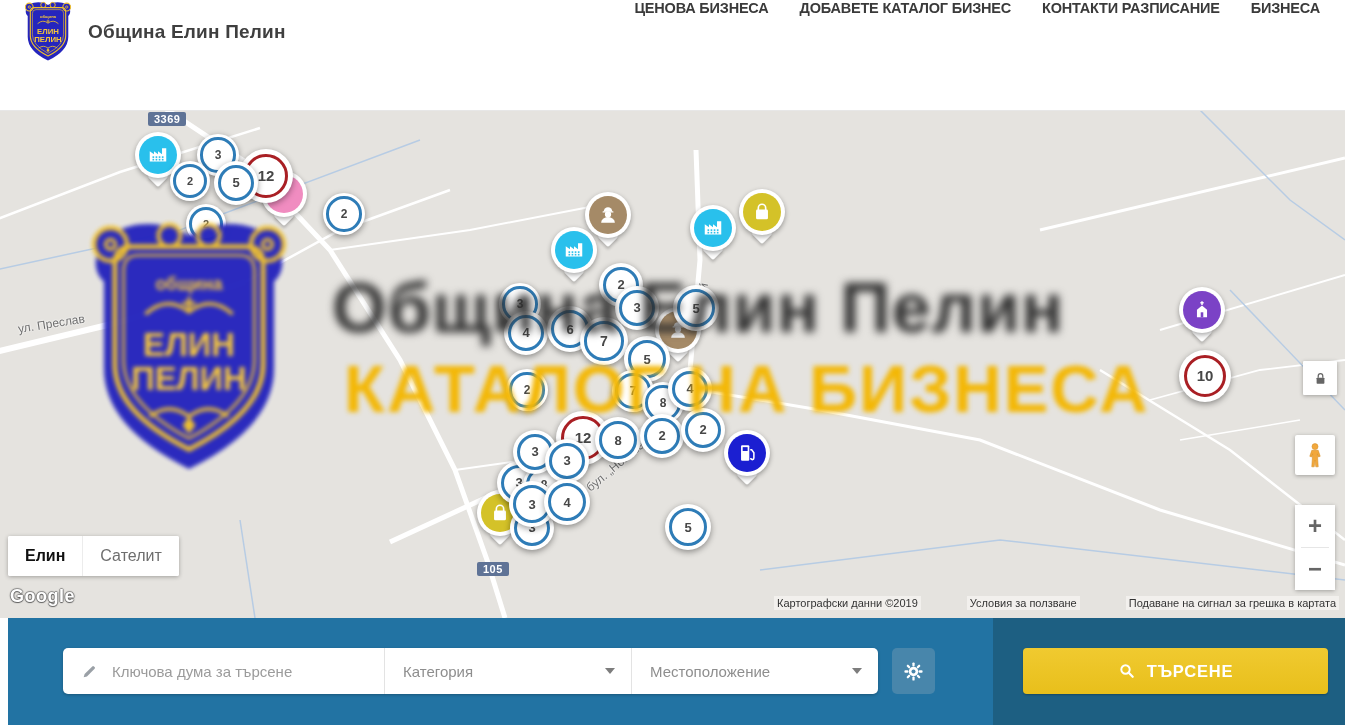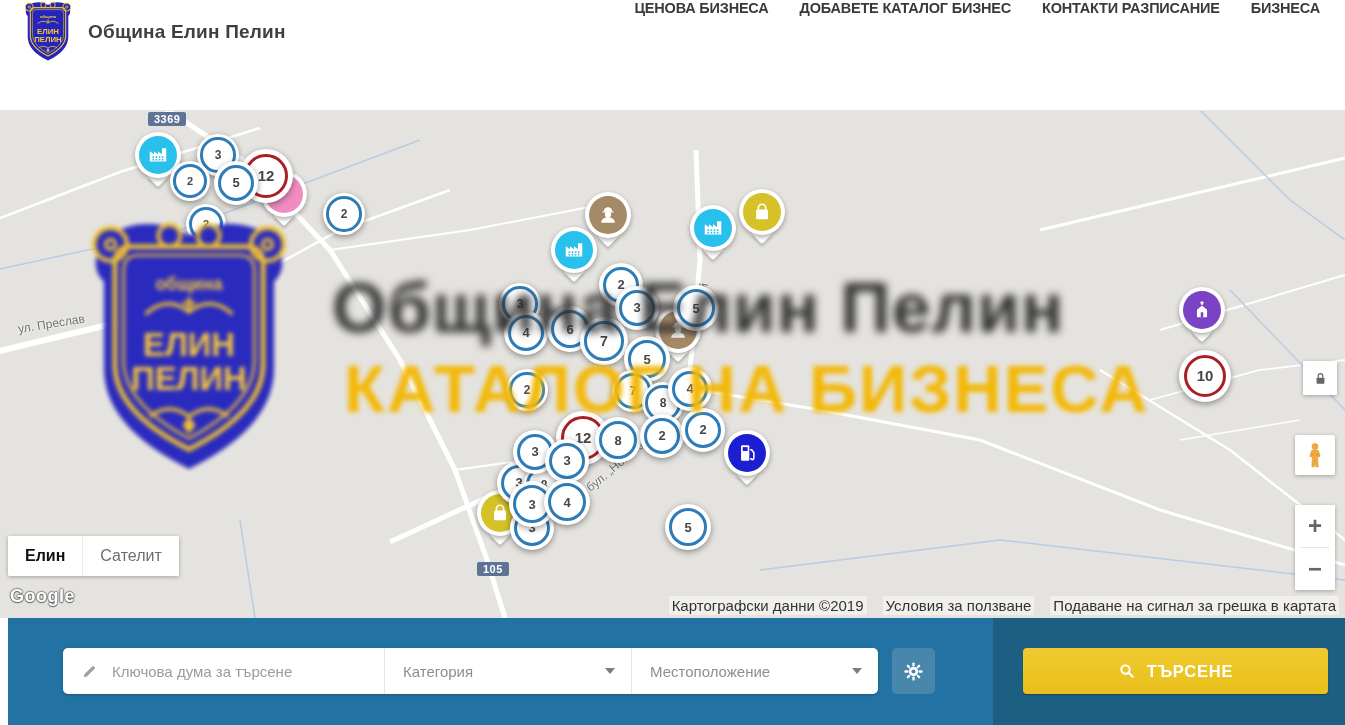--- a/index.html
+++ b/index.html
@@ -61,24 +61,24 @@
                   font-family:inherit;padding:0 17px;}
   .maptype .active{font-weight:bold;color:#111;border-radius:2px 0 0 2px;}
   .maptype .inactive{color:#6e6e6e;border-left:1px solid #ececec;border-radius:0 2px 2px 0;}
 
   .google-logo{position:absolute;left:10px;top:476px;font-size:18px;font-weight:bold;color:#fff;
       letter-spacing:.5px;z-index:20;cursor:pointer;
       text-shadow:0 1px 1px rgba(80,80,80,.9),0 -1px 1px rgba(80,80,80,.55),
                   1px 0 1px rgba(80,80,80,.55),-1px 0 1px rgba(80,80,80,.55);}
 
   .attribution{position:absolute;right:6px;top:486px;display:flex;gap:16px;z-index:20;
-               font-size:15px;color:#333;}
+               font-size:11px;color:#333;}
   .attribution span,.attribution a{background:rgba(245,244,241,.75);padding:1px 3px;white-space:nowrap;
                color:#333;text-decoration:none;}
-  .attribution a{cursor:pointer;}
+  .attribution a{cursor:pointer;margin-left:30px;}
 
   .ctrl-lock{position:absolute;left:1303px;top:251px;width:34px;height:34px;background:#fff;
              border:none;border-radius:1px;box-shadow:0 1px 4px rgba(0,0,0,.3);cursor:pointer;
              display:flex;align-items:center;justify-content:center;z-index:20;}
   .ctrl-lock svg{width:17px;height:17px;color:#666;}
   .ctrl-pegman{position:absolute;left:1295px;top:325px;width:40px;height:40px;background:#fff;
              border:none;border-radius:2px;box-shadow:0 1px 4px rgba(0,0,0,.3);cursor:grab;
              display:flex;align-items:center;justify-content:center;z-index:20;}
   .ctrl-pegman svg{width:24px;height:26px;}
   .ctrl-zoom{position:absolute;left:1295px;top:395px;width:40px;background:#fff;border-radius:2px;

